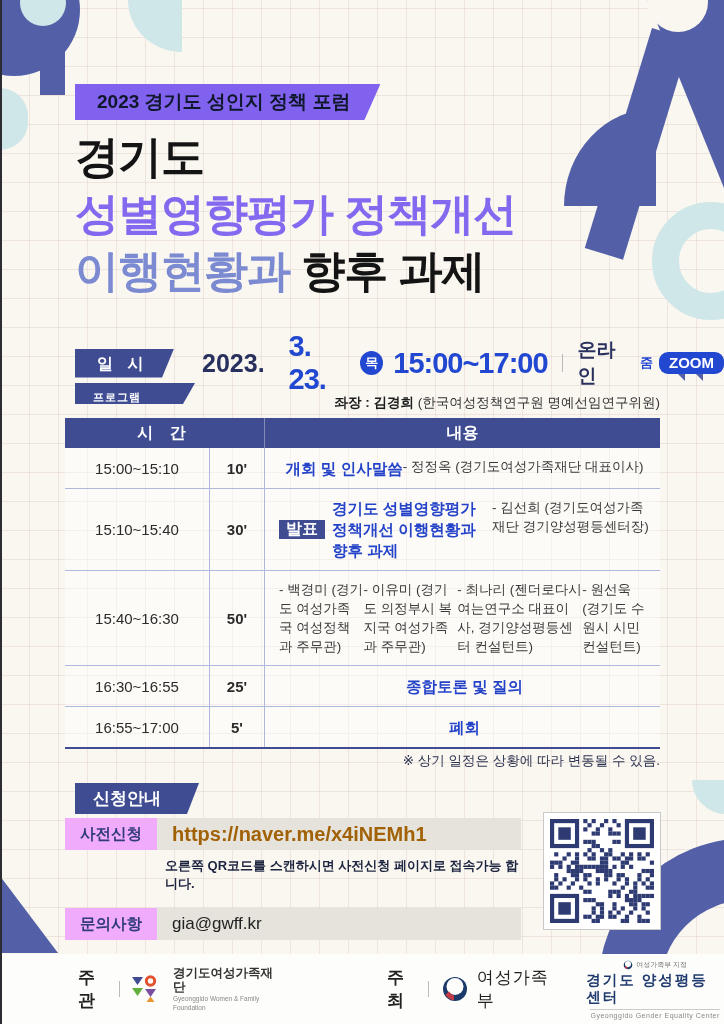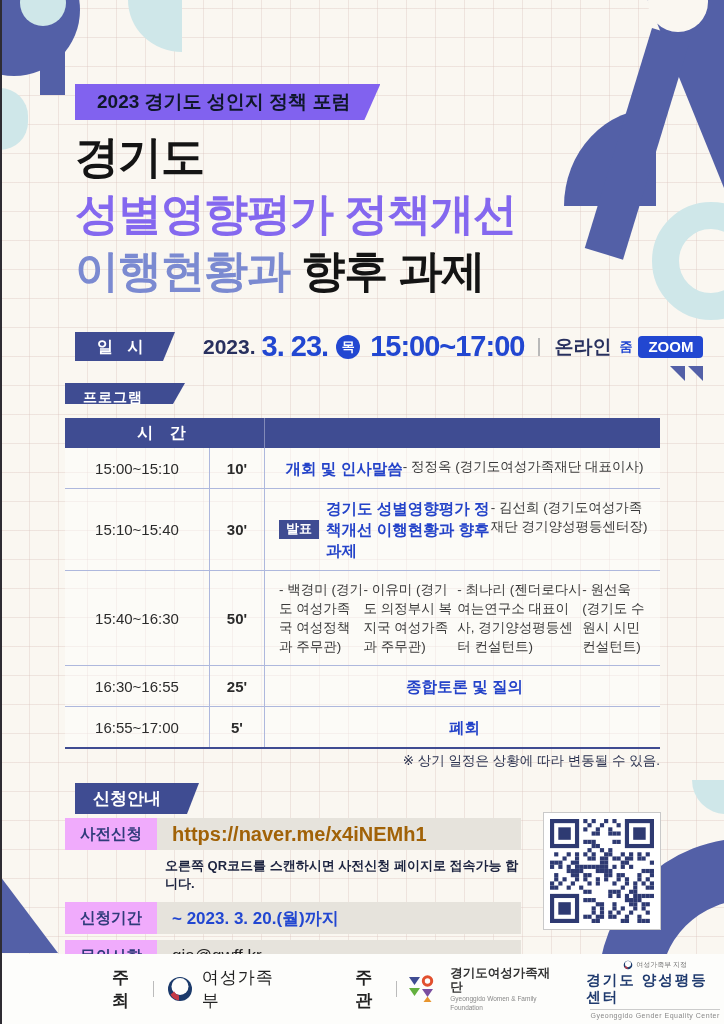--- a/index.html
+++ b/index.html
@@ -40,46 +40,46 @@
   .title .t2{color:#8468ef;}
   .title .t3a{color:#7b8ad1;}
   .title .t3b{color:#141414;}
 
   
   .dt-row{position:absolute;left:75px;top:330px;z-index:2;display:flex;align-items:center;}
   .side-badge{background:#3f4c92;color:#fff;font-weight:bold;
     clip-path:polygon(0 0,100% 0,calc(100% - 12px) 100%,0 100%);}
   .dt-badge{width:100px;height:29px;line-height:29px;font-size:16px;letter-spacing:5px;padding-left:22px;box-sizing:border-box;}
   .dt-items{display:flex;align-items:center;margin-left:28px;}
-  .dt-year{font-size:21px;font-weight:bold;color:#28305e;margin-right:6px;}
+  .dt-year{font-size:25px;font-weight:bold;color:#28305e;margin-right:24px;}
   .dt-date{font-size:29px;font-weight:800;color:#2247d1;margin-right:8px;letter-spacing:-1px;}
   .dt-day{width:24px;height:24px;border-radius:50%;background:#2247d1;color:#fff;font-size:13px;font-weight:bold;
     display:flex;align-items:center;justify-content:center;margin-right:10px;}
   .dt-time{font-size:29px;font-weight:700;color:#2247d1;letter-spacing:-1px;}
   .dt-sep{width:2px;height:18px;background:#b9b9b9;margin:0 14px;}
   .dt-online{font-size:19px;font-weight:bold;color:#28305e;margin-right:8px;}
   .dt-zoomkr{font-size:13px;font-weight:bold;color:#2247d1;margin-right:6px;}
-  .zoom-pill{background:#2247d1;color:#fff;font-weight:bold;font-size:15px;border-radius:4px;padding:2px 10px 3px;}
-
-  
-  .prog-badge{position:absolute;left:65px;top:383px;z-index:2;width:120px;height:21px;line-height:29px;
-    font-size:14px;letter-spacing:1px;padding-left:18px;box-sizing:border-box;}
+  .zoom-pill{background:#2247d1;color:#fff;font-weight:bold;font-size:15px;border-radius:9px;padding:2px 10px 3px;}
+
+  
+  .prog-badge{position:absolute;left:75px;top:383px;z-index:2;width:120px;height:21px;line-height:29px;
+    font-size:11px;letter-spacing:1px;padding-left:18px;box-sizing:border-box;}
   .chair-line{position:absolute;left:65px;top:394px;width:595px;z-index:2;text-align:right;font-size:13.5px;color:#333;}
   .chair-line b{color:#1d1d1d;}
   .ptable{position:absolute;left:65px;top:418px;width:595px;z-index:2;border-bottom:2px solid #3f4c92;}
   .thead{display:grid;grid-template-columns:200px 395px;background:#3f4c92;color:#fff;height:30px;align-items:center;}
   .thead .h1{text-align:center;font-weight:bold;font-size:16px;letter-spacing:6px;border-right:1px solid rgba(255,255,255,.35);height:100%;line-height:30px;}
   .thead .h2{text-align:center;font-weight:bold;font-size:16px;line-height:30px;}
   .trow{display:grid;grid-template-columns:145px 55px 395px;border-bottom:1px solid #aeb8dd;background:rgba(255,255,255,.45);}
   .trow:last-child{border-bottom:none;}
   .c-time{display:flex;align-items:center;justify-content:center;font-size:15px;color:#2b2b2b;border-right:1px solid #aeb8dd;}
   .c-dur{display:flex;align-items:center;justify-content:center;font-size:15px;font-weight:bold;color:#2b2b2b;border-right:1px solid #aeb8dd;}
   .c-content{padding:9px 10px 9px 14px;display:flex;flex-direction:row;justify-content:center;min-height:40px;box-sizing:border-box;}
   .c-title{font-size:15.5px;font-weight:bold;color:#2443c9;line-height:21px;display:flex;align-items:center;}
-  .c-badge{display:inline-block;background:#3f4c92;color:#fff;font-size:13px;font-weight:bold;
+  .c-badge{display:inline-block;background:#3f4c92;color:#fff;font-size:16px;font-weight:bold;
     padding:1px 7px 2px;margin-right:7px;line-height:16px;flex:0 0 auto;}
   .c-speaker{font-size:13.5px;color:#3a3a3a;line-height:19px;}
   .sched-note{position:absolute;left:65px;top:752px;width:595px;z-index:2;text-align:right;font-size:13.5px;color:#2c3350;}
 
   
   .apply-badge{position:absolute;left:75px;top:783px;z-index:2;width:124px;height:31px;line-height:31px;
     font-size:17px;padding-left:18px;box-sizing:border-box;}
   .apply-rows{position:absolute;left:65px;top:818px;width:456px;z-index:2;}
   .arow{display:flex;align-items:stretch;background:#e6e3dc;height:32px;}
   .alabel{flex:0 0 92px;background:#f0abfc;color:#2f3b7a;font-weight:bold;font-size:15.5px;
@@ -148,24 +148,26 @@
       <span class="dt-day">목</span>
       <span class="dt-time">15:00~17:00</span>
       <span class="dt-sep"></span>
       <span class="dt-online">온라인</span>
       <span class="dt-zoomkr">줌</span>
       <span class="zoom-pill">ZOOM</span>
     </div>
   </div>
 
   <div class="side-badge prog-badge">프로그램</div>
+  <div class="chair-line"><b>좌장 : 김경희</b><span> (한국여성정책연구원 명예선임연구위원)</span></div>
 
   <div class="ptable">
     <div class="thead">
       <div class="h1">시 간</div>
+      <div class="h2">내용</div>
     </div>
     <div id="tbody">
         <div class="trow">
           <div class="c-time">15:00~15:10</div>
           <div class="c-dur">10'</div>
           <div class="c-content">
             <div class="c-title">
               <span>개회 및 인사말씀</span>
             </div>
             <div class="c-speaker">- 정정옥 (경기도여성가족재단 대표이사)</div>
@@ -214,24 +216,20 @@
   </div>
   <div class="sched-note">※ 상기 일정은 상황에 따라 변동될 수 있음.</div>
 
   <div class="side-badge apply-badge">신청안내</div>
   <div class="apply-rows" id="applyRows">
       <div class="arow">
         <div class="alabel">사전신청</div>
         <div class="avalue url">https://naver.me/x4iNEMh1</div>
       </div>
       <div class="ahelper">오른쪽 QR코드를 스캔하시면 사전신청 페이지로 접속가능 합니다.</div>
-      <div class="arow">
-        <div class="alabel">신청기간</div>
-        <div class="avalue blue">~ 2023. 3. 20.(월)까지</div>
-      </div>
       <div class="agap"></div>
       <div class="arow">
         <div class="alabel">문의사항</div>
         <div class="avalue plain">gia@gwff.kr</div>
       </div>
     </div>
 
   <div class="qr-box">
     <svg id="qrSvg" viewBox="0 0 25 25" xmlns="http://www.w3.org/2000/svg">
         <rect x="8" y="0" width="1" height="1" fill="#2e3a72"></rect>
@@ -418,49 +416,49 @@
         <rect x="18" y="0" width="7" height="7" fill="#2e3a72"></rect>
         <rect x="19" y="1" width="5" height="5" fill="#fff"></rect>
         <rect x="20" y="2" width="3" height="3" fill="#2e3a72"></rect>
         <rect x="0" y="18" width="7" height="7" fill="#2e3a72"></rect>
         <rect x="1" y="19" width="5" height="5" fill="#fff"></rect>
         <rect x="2" y="20" width="3" height="3" fill="#2e3a72"></rect>
       </svg>
   </div>
 
   <div class="footer">
-    <div class="f-group" style="margin-left:112px;">
-      <span class="f-label">주최</span>
-      <span class="f-sep"></span>
-      <span class="f-logo">
-        <svg width="28" height="28" viewBox="0 0 28 28">
-          <circle cx="14" cy="14" r="12" fill="#1b3a6b"></circle>
-          <circle cx="14" cy="11.5" r="8.5" fill="#fdfdfb"></circle>
-          <path d="M4.5 19.5 A11.5 11.5 0 0 0 13 25.5 L13 20.5 A6.5 6.5 0 0 1 8.2 16.6 Z" fill="#c43b47"></path>
-        </svg>
-      </span>
-      <span class="f-org">여성가족부</span>
-    </div>
     <div class="f-group" style="margin-left:78px;">
       <span class="f-label">주관</span>
       <span class="f-sep"></span>
       <span class="f-logo">
         <svg width="26" height="28" viewBox="0 0 26 28">
           <polygon points="0,2 11,2 5.5,10" fill="#3f4c92"></polygon>
           <circle cx="18.5" cy="6" r="4.2" fill="none" stroke="#e2502e" stroke-width="3"></circle>
           <polygon points="0,13 11,13 5.5,21" fill="#63b03e"></polygon>
           <polygon points="13,14 24,14 18.5,22" fill="#7b4ea0"></polygon>
           <polygon points="14.5,27 22.5,27 18.5,21.5" fill="#e8952e"></polygon>
         </svg>
       </span>
       <span class="f-stack">
         <span class="n">경기도여성가족재단</span>
         <span class="e">Gyeonggido Women &amp; Family Foundation</span>
       </span>
     </div>
+    <div class="f-group" style="margin-left:112px;">
+      <span class="f-label">주최</span>
+      <span class="f-sep"></span>
+      <span class="f-logo">
+        <svg width="28" height="28" viewBox="0 0 28 28">
+          <circle cx="14" cy="14" r="12" fill="#1b3a6b"></circle>
+          <circle cx="14" cy="11.5" r="8.5" fill="#fdfdfb"></circle>
+          <path d="M4.5 19.5 A11.5 11.5 0 0 0 13 25.5 L13 20.5 A6.5 6.5 0 0 1 8.2 16.6 Z" fill="#c43b47"></path>
+        </svg>
+      </span>
+      <span class="f-org">여성가족부</span>
+    </div>
     <div class="f-center">
       <span class="tag">
         <svg width="10" height="10" viewBox="0 0 28 28">
           <circle cx="14" cy="14" r="12" fill="#1b3a6b"></circle>
           <circle cx="14" cy="11.5" r="8.5" fill="#fff"></circle>
           <path d="M4.5 19.5 A11.5 11.5 0 0 0 13 25.5 L13 20.5 A6.5 6.5 0 0 1 8.2 16.6 Z" fill="#c43b47"></path>
         </svg>
         <span>여성가족부 지정</span>
       </span>
       <span class="n2">경기도 양성평등센터</span>

